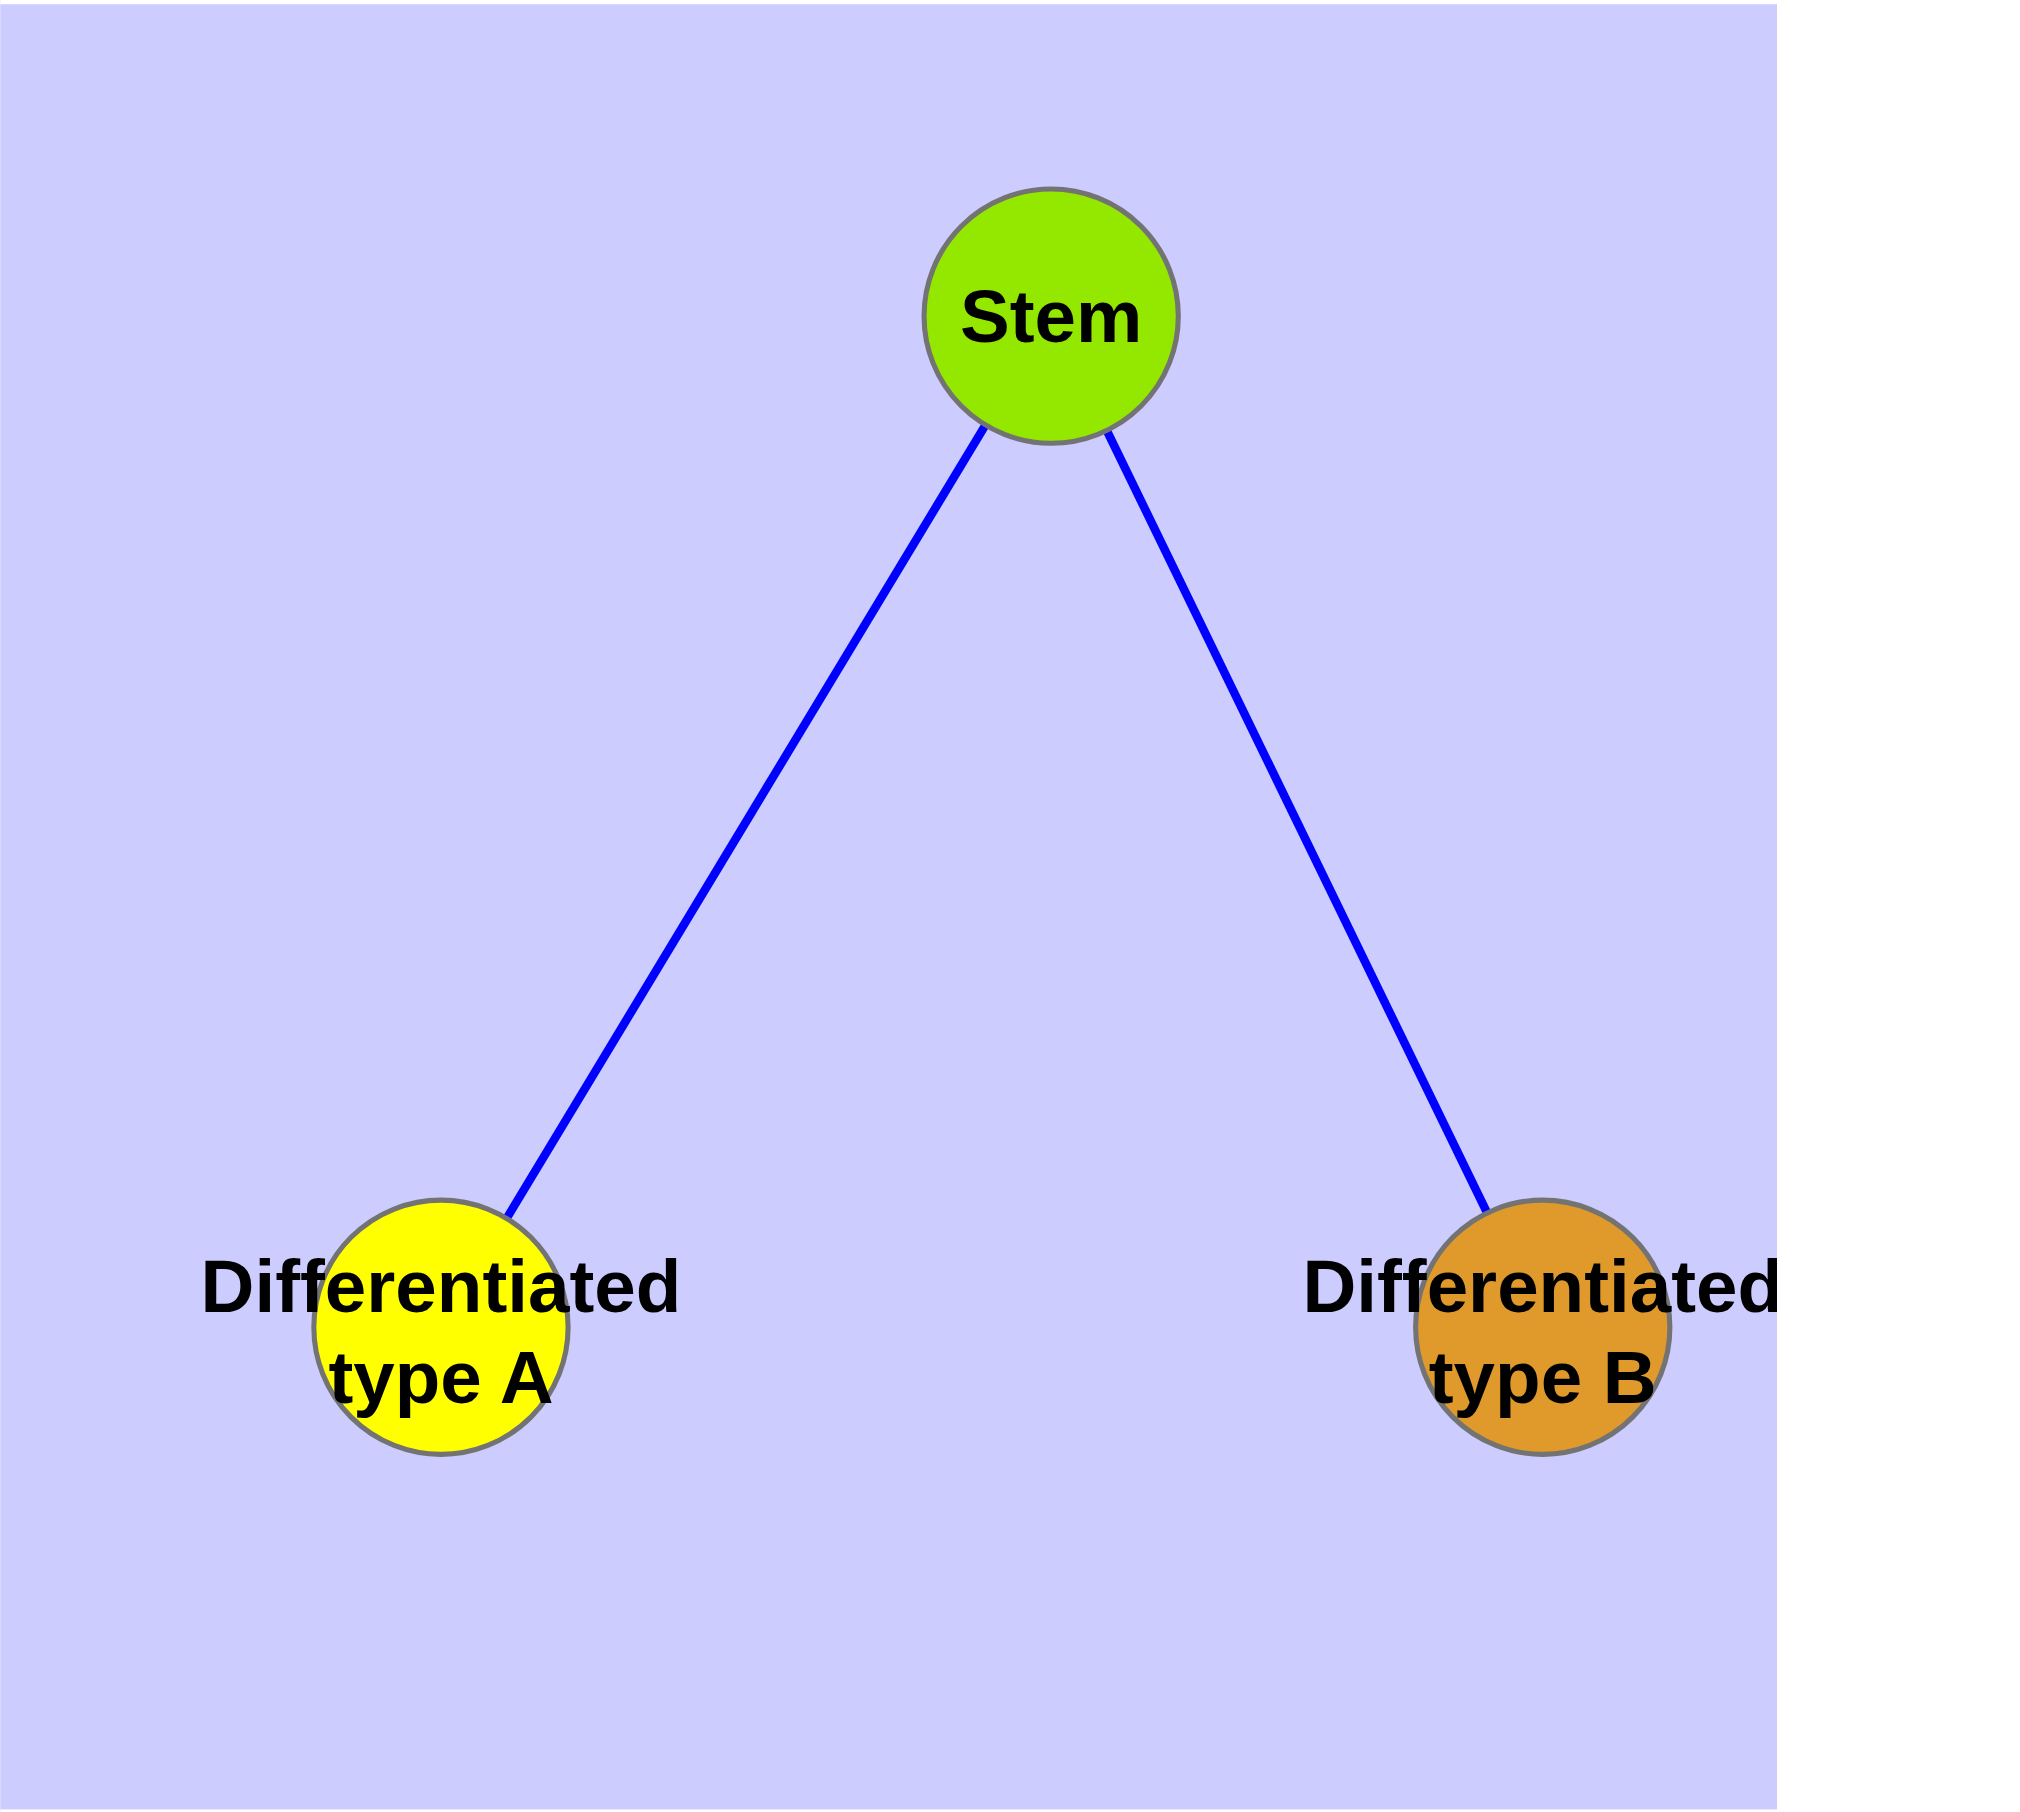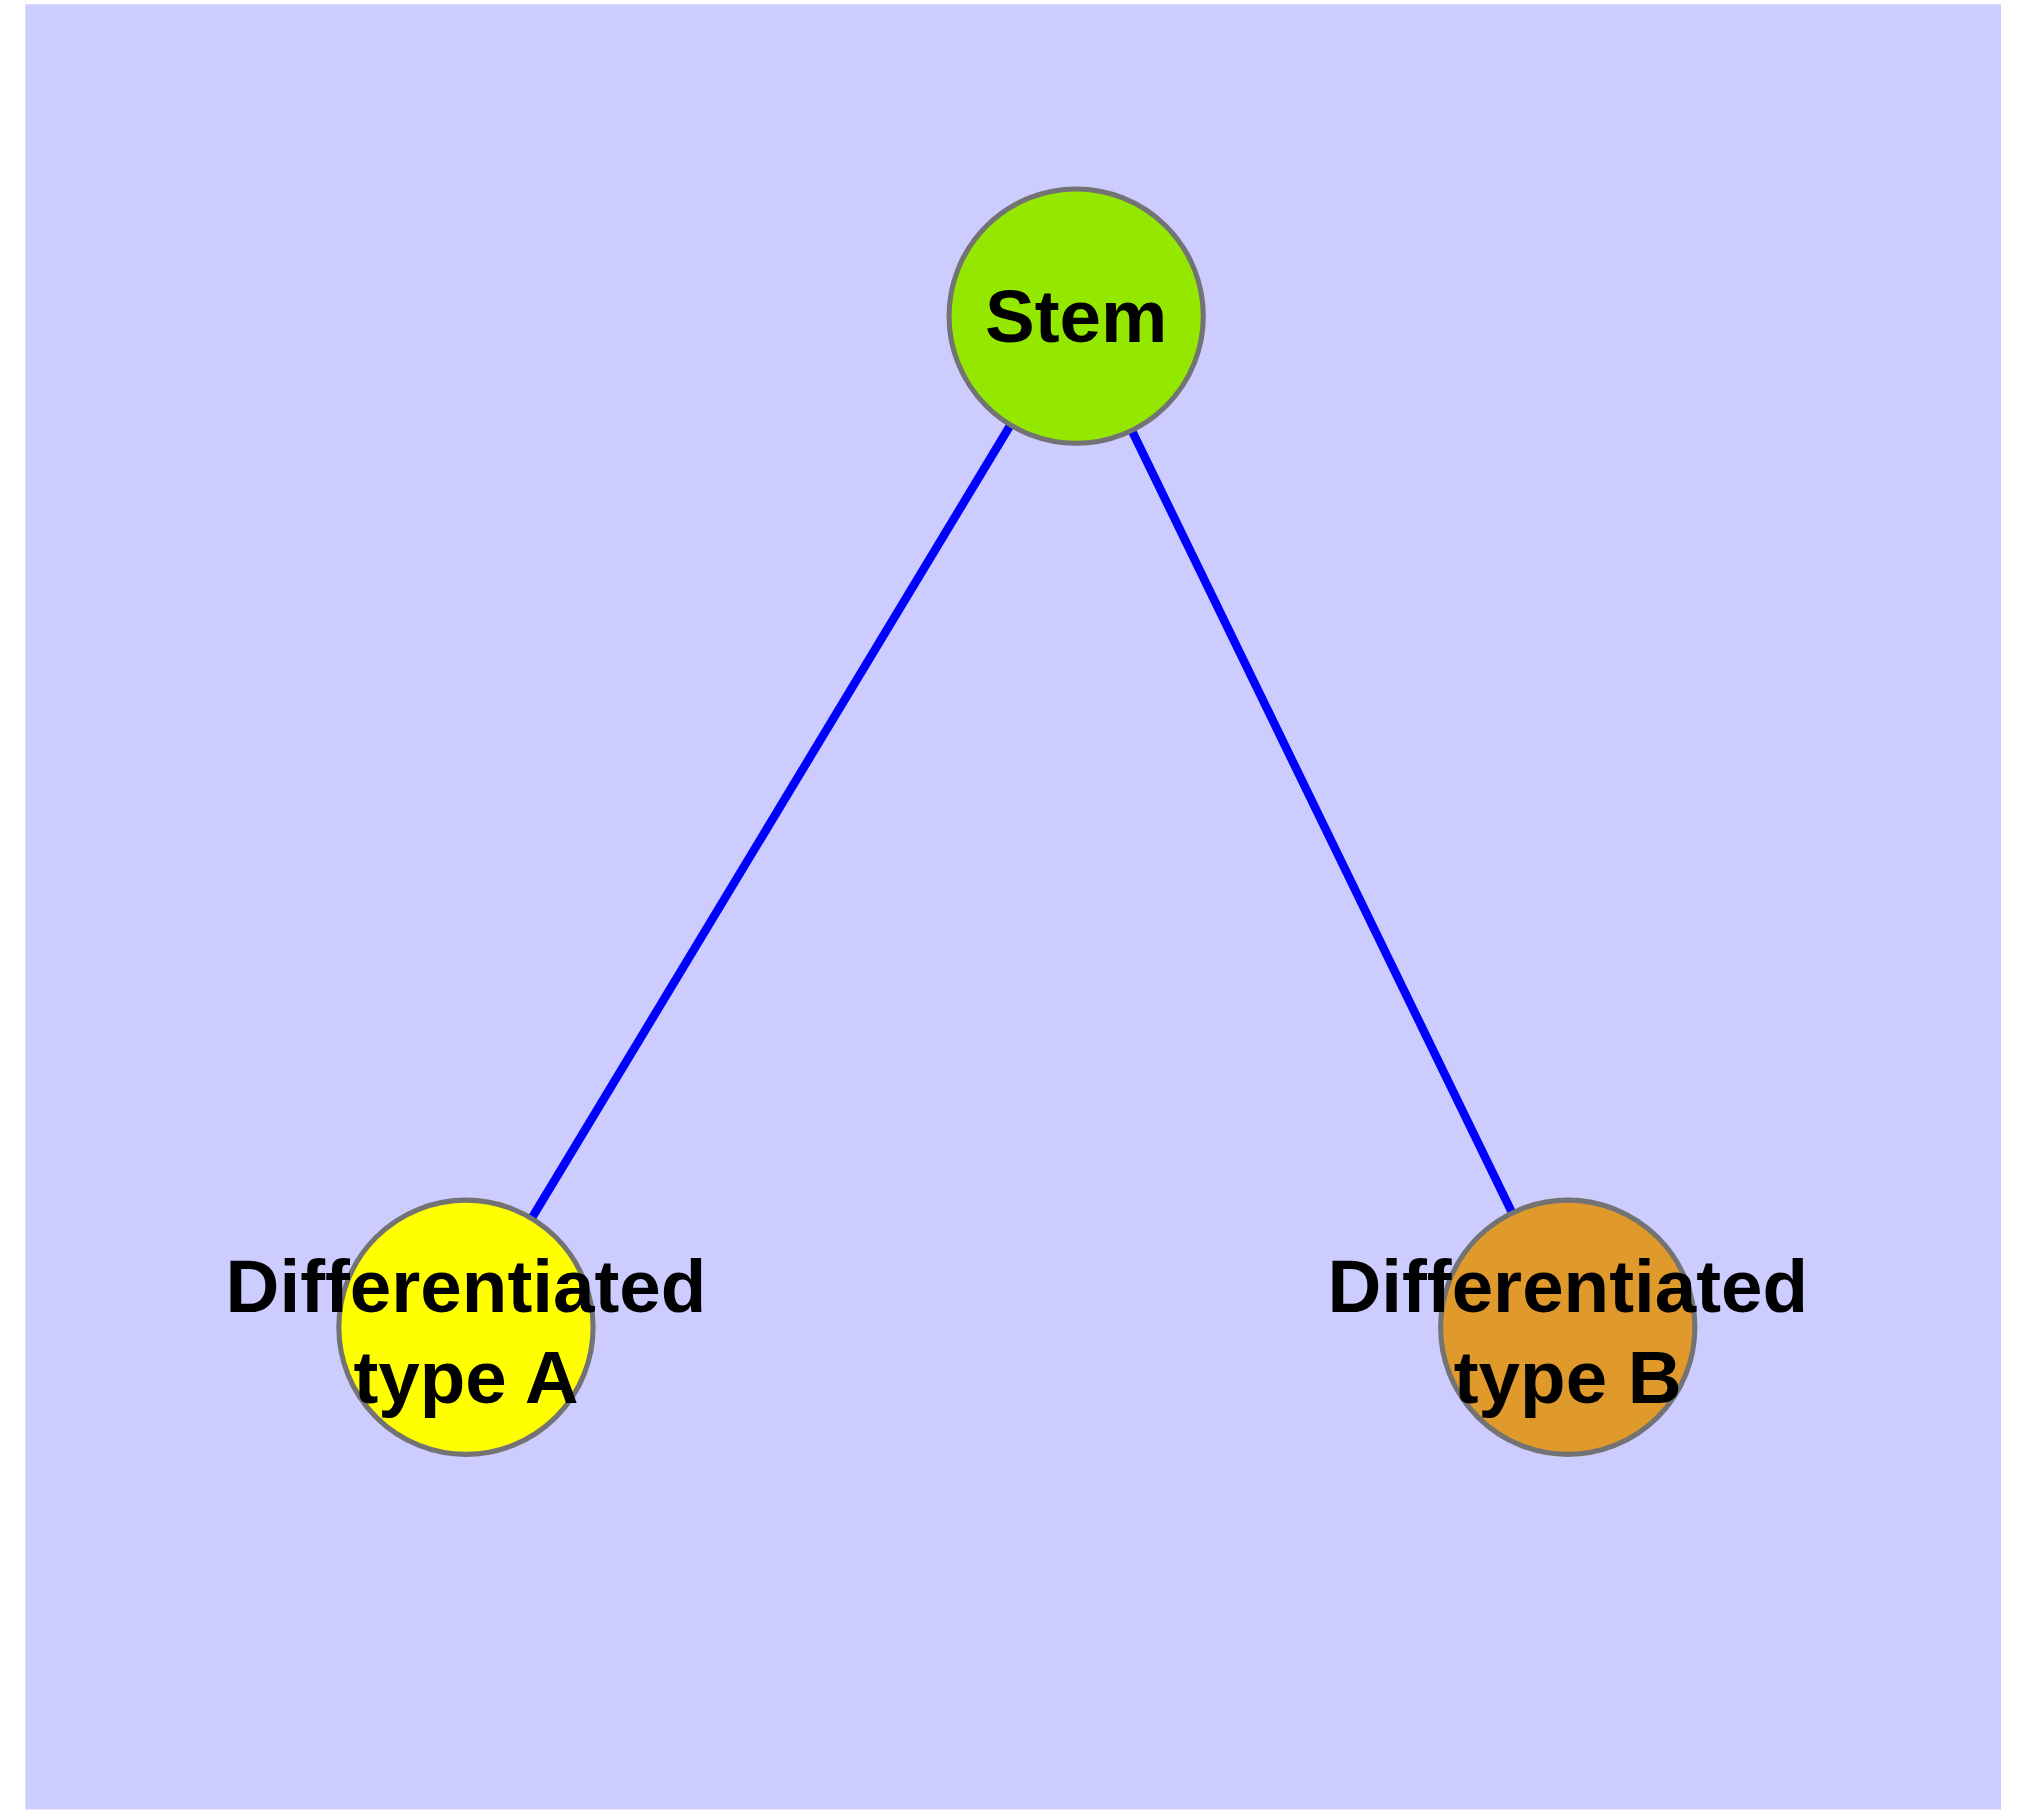--- a/index.html
+++ b/index.html
@@ -2,24 +2,23 @@
 <html style="font-size:13.6px"><head>
 <meta charset="utf-8">
 <style>
   html, body {
     margin: 0;
     padding: 0;
     background: #ffffff;
   }
   .stage {
     position: relative;
-    width: 1976px;
+    width: 1777px;
     height: 1812px;
     overflow: hidden;
-    margin-left: 25px;
   }
   svg.graph {
     display: block;
     width: 2021px;
     height: 1812px;
   }
   .edge {
     stroke-width: 10px;
     stroke-linecap: butt;
     fill: none;

